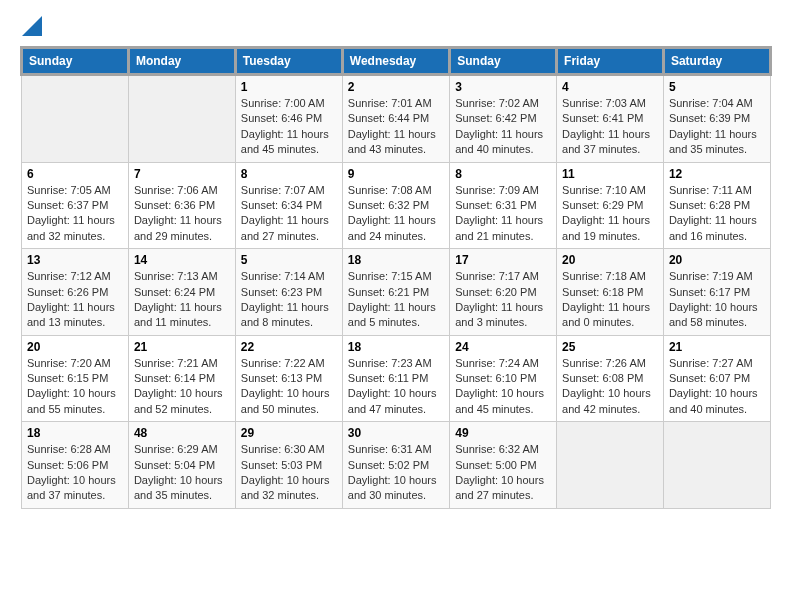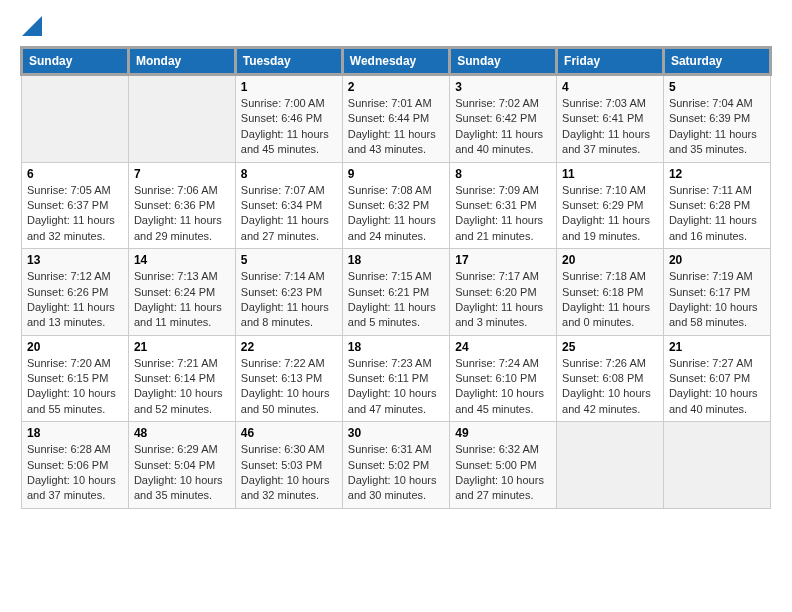--- a/index.html
+++ b/index.html
@@ -226,21 +226,21 @@
       <tr>
         <td>
           <span class="day-num">18</span>
           <div class="day-info">Sunrise: 6:28 AM<br>Sunset: 5:06 PM<br>Daylight: 10 hours and 37 minutes.</div>
         </td>
         <td>
           <span class="day-num">48</span>
           <div class="day-info">Sunrise: 6:29 AM<br>Sunset: 5:04 PM<br>Daylight: 10 hours and 35 minutes.</div>
         </td>
         <td>
-          <span class="day-num">46</span>
+          <span class="day-num">29</span>
           <div class="day-info">Sunrise: 6:30 AM<br>Sunset: 5:03 PM<br>Daylight: 10 hours and 32 minutes.</div>
         </td>
         <td>
           <span class="day-num">30</span>
           <div class="day-info">Sunrise: 6:31 AM<br>Sunset: 5:02 PM<br>Daylight: 10 hours and 30 minutes.</div>
         </td>
         <td>
           <span class="day-num">49</span>
           <div class="day-info">Sunrise: 6:32 AM<br>Sunset: 5:00 PM<br>Daylight: 10 hours and 27 minutes.</div>
         </td>

